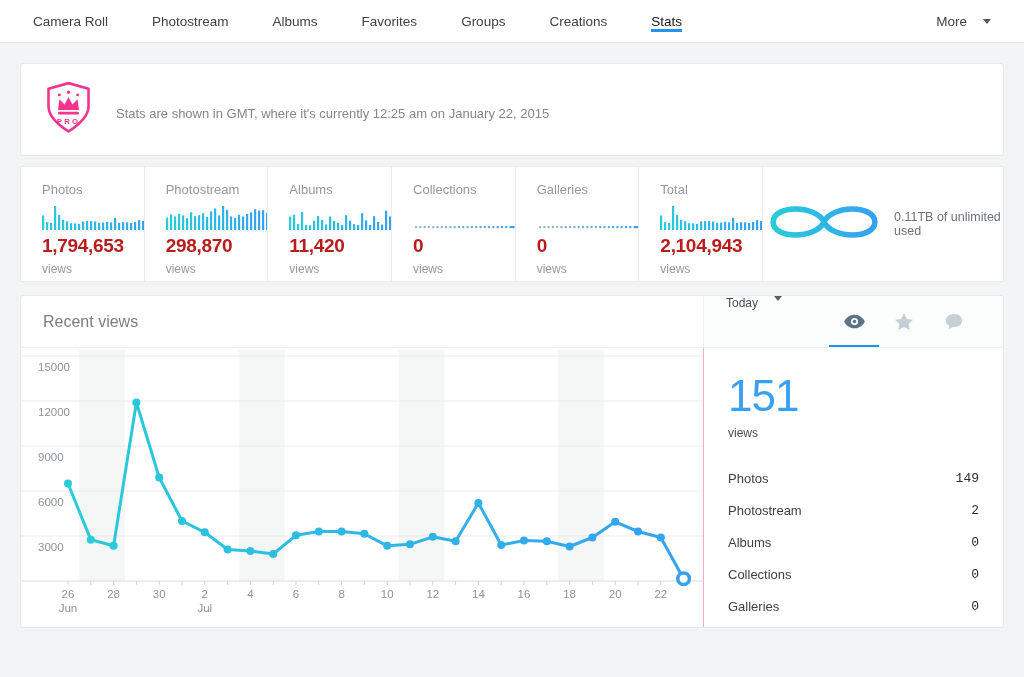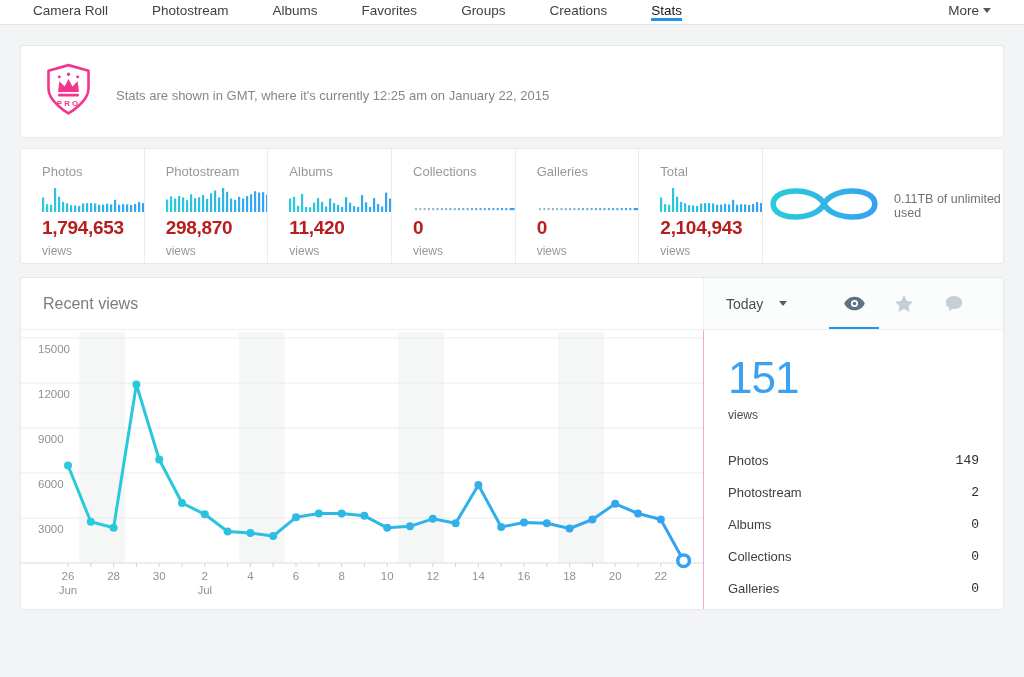--- a/index.html
+++ b/index.html
@@ -6,30 +6,30 @@
   html,body { margin:0; padding:0; }
   body {
     width:1024px; height:677px;
     background:#f2f4f5;
     font-family:"Liberation Sans", sans-serif;
     color:#333;
     overflow:hidden;
   }
   
   .topnav {
-    height:25px; background:#fff; border-bottom:1px solid #e3e6e8;
-    display:flex; align-items:flex-start; padding:0 33px;
+    height:43px; background:#fff; border-bottom:1px solid #e3e6e8;
+    display:flex; align-items:center; padding:0 33px;
   }
   .nav-item {
     display:flex; align-items:center; margin-right:44px;
     font-size:13.5px; color:#3f4144; cursor:pointer;
     border-bottom:3px solid transparent; padding-top:3px;
   }
   .nav-item.active { color:#141414; border-bottom-color:#2193eb; }
-  .nav-more { margin-left:auto; margin-right:0; display:flex; align-items:center; gap:4px; }
+  .nav-more { margin-left:auto; margin-right:0; display:flex; align-items:center; gap:16px; }
   .caret-down {
     width:0; height:0; display:inline-block;
     border-left:4px solid transparent; border-right:4px solid transparent;
     border-top:5px solid #54585c;
   }
   
   .page { padding:20px; }
   .card { background:#fff; border:1px solid #e6e9ea; border-radius:3px; }
   
   .pro-card { display:flex; align-items:center; height:93px; padding:0 24px; }
@@ -49,21 +49,21 @@
   }
   .storage-caption { font-size:12.5px; color:#6e7277; }
   
   .recent-panel { margin-top:13px; }
   .recent-header { display:flex; height:52px; border-bottom:1px solid #edeff0; }
   .rh-left { flex:1; display:flex; align-items:center; padding-left:22px; font-size:16px; color:#7a7d80; }
   .rh-right {
     width:300px; border-left:1px solid #edeff0; background:#fbfcfc;
     display:flex; align-items:stretch; padding:0 24px 0 22px;
   }
-  .range-select { display:flex; align-items:center; gap:16px; font-size:14px; color:#4a4d50; cursor:pointer; }
+  .range-select { display:flex; align-items:flex-start; gap:16px; font-size:12px; color:#4a4d50; cursor:pointer; }
   .range-select .caret-down { border-top-color:#5a5e62; }
   .icon-group { margin-left:auto; display:flex; align-items:stretch; gap:0; }
   .icon-cell {
     display:flex; align-items:center; justify-content:center;
     width:50px; cursor:pointer; border-bottom:2px solid transparent; padding-top:2px;
   }
   .icon-cell.active { border-bottom-color:#2193eb; }
   .recent-body { display:flex; }
   .chart-area { flex:1; height:279px; position:relative; overflow:hidden; }
   .right-panel { width:300px; flex:none; border-left:1px solid #f9a8d4; padding:26px 24px 0; }

